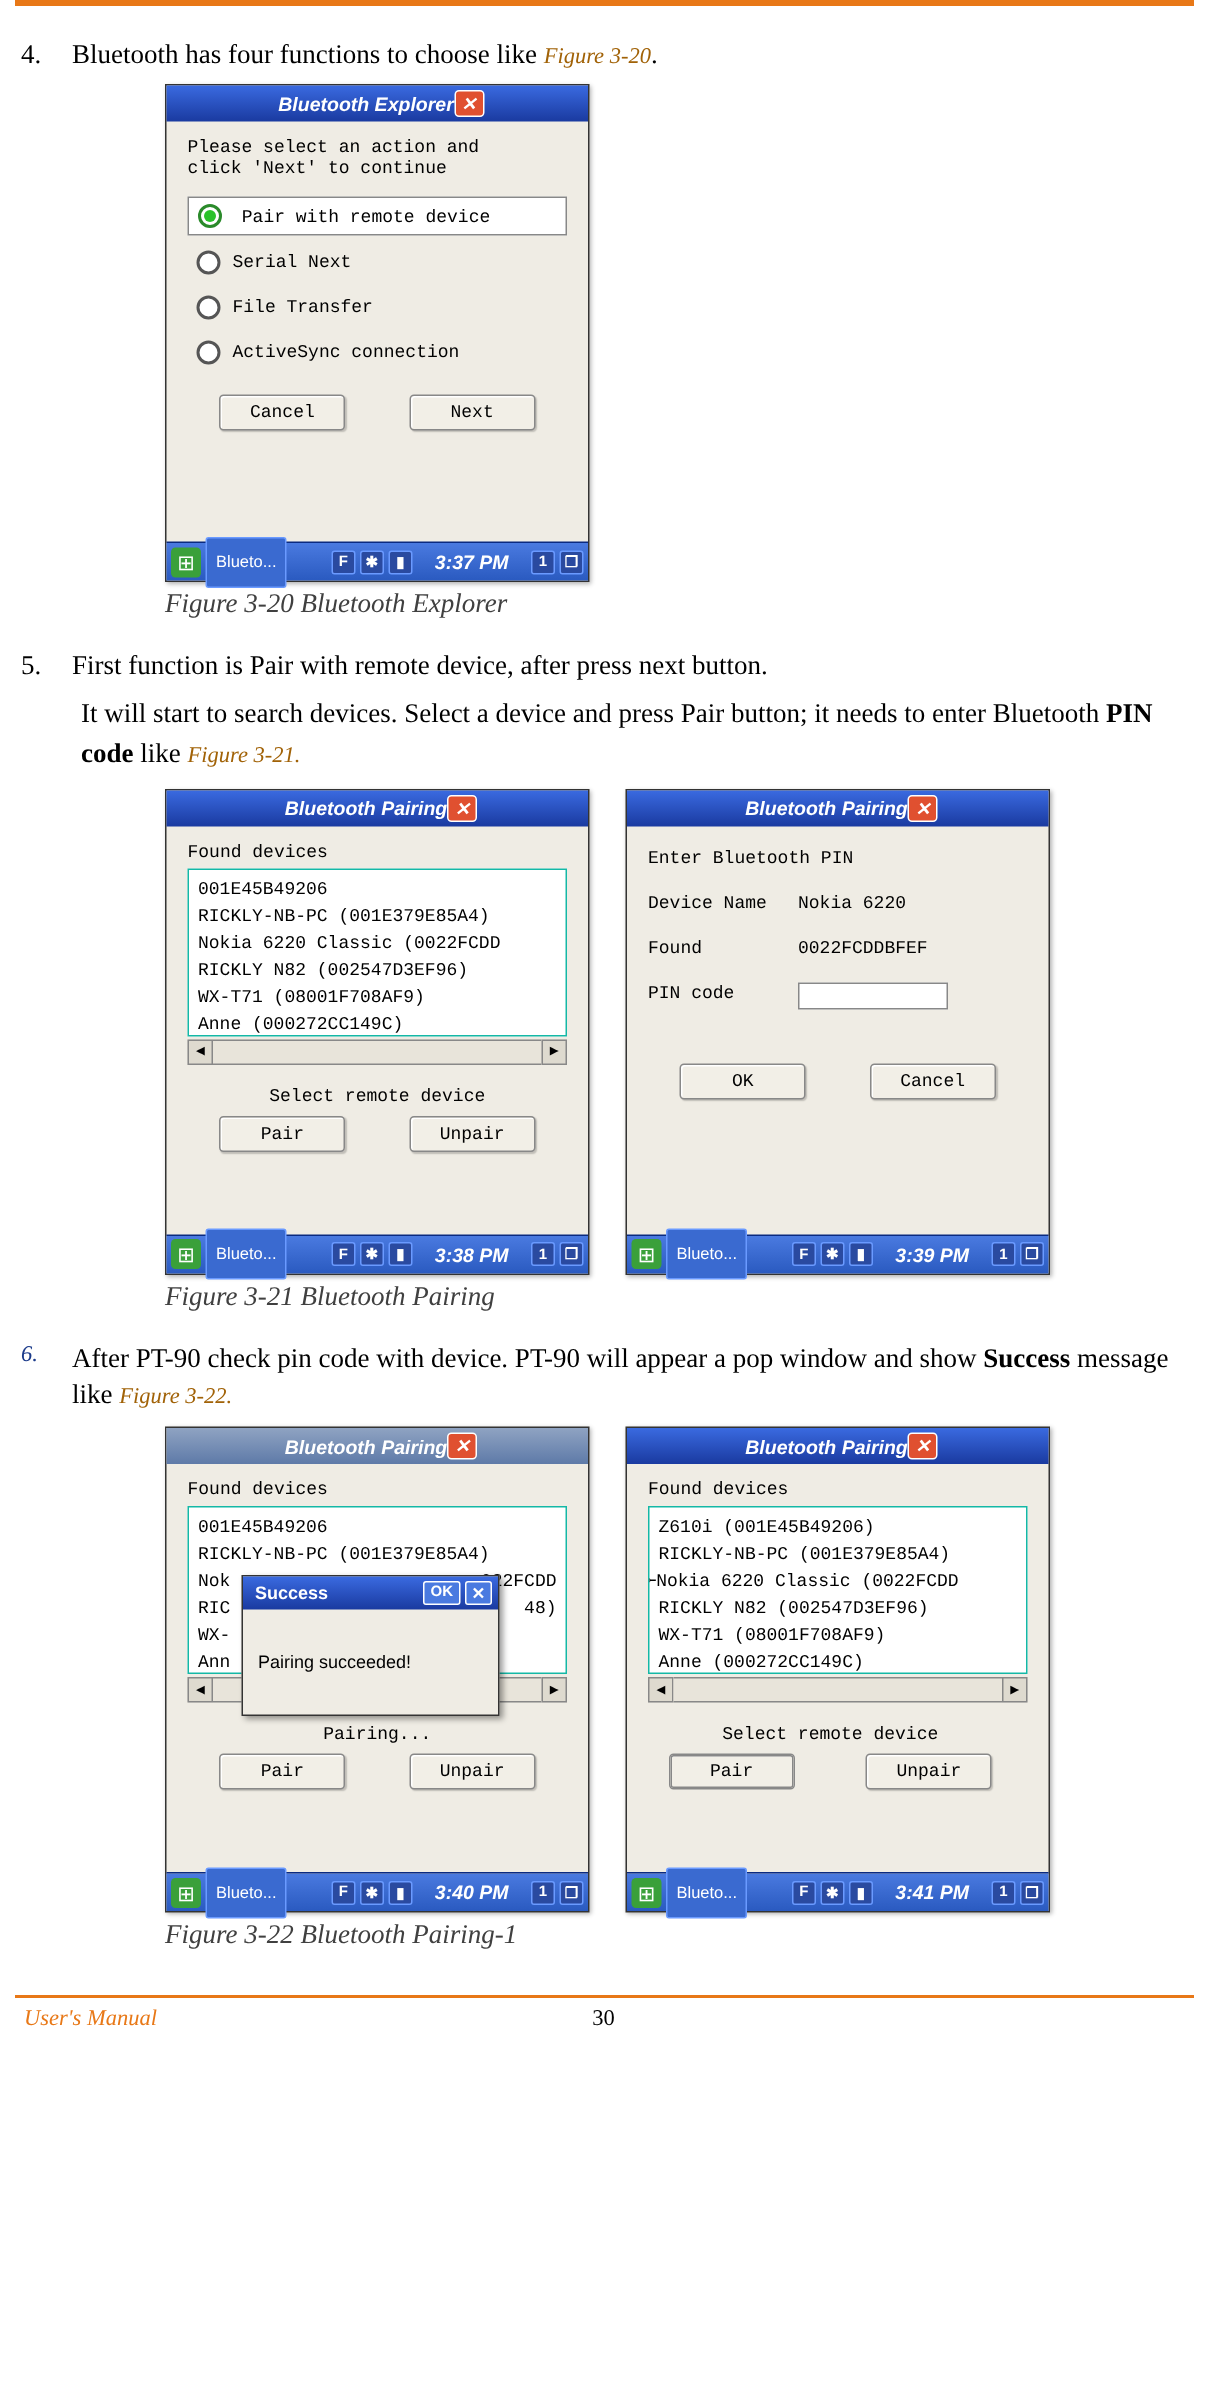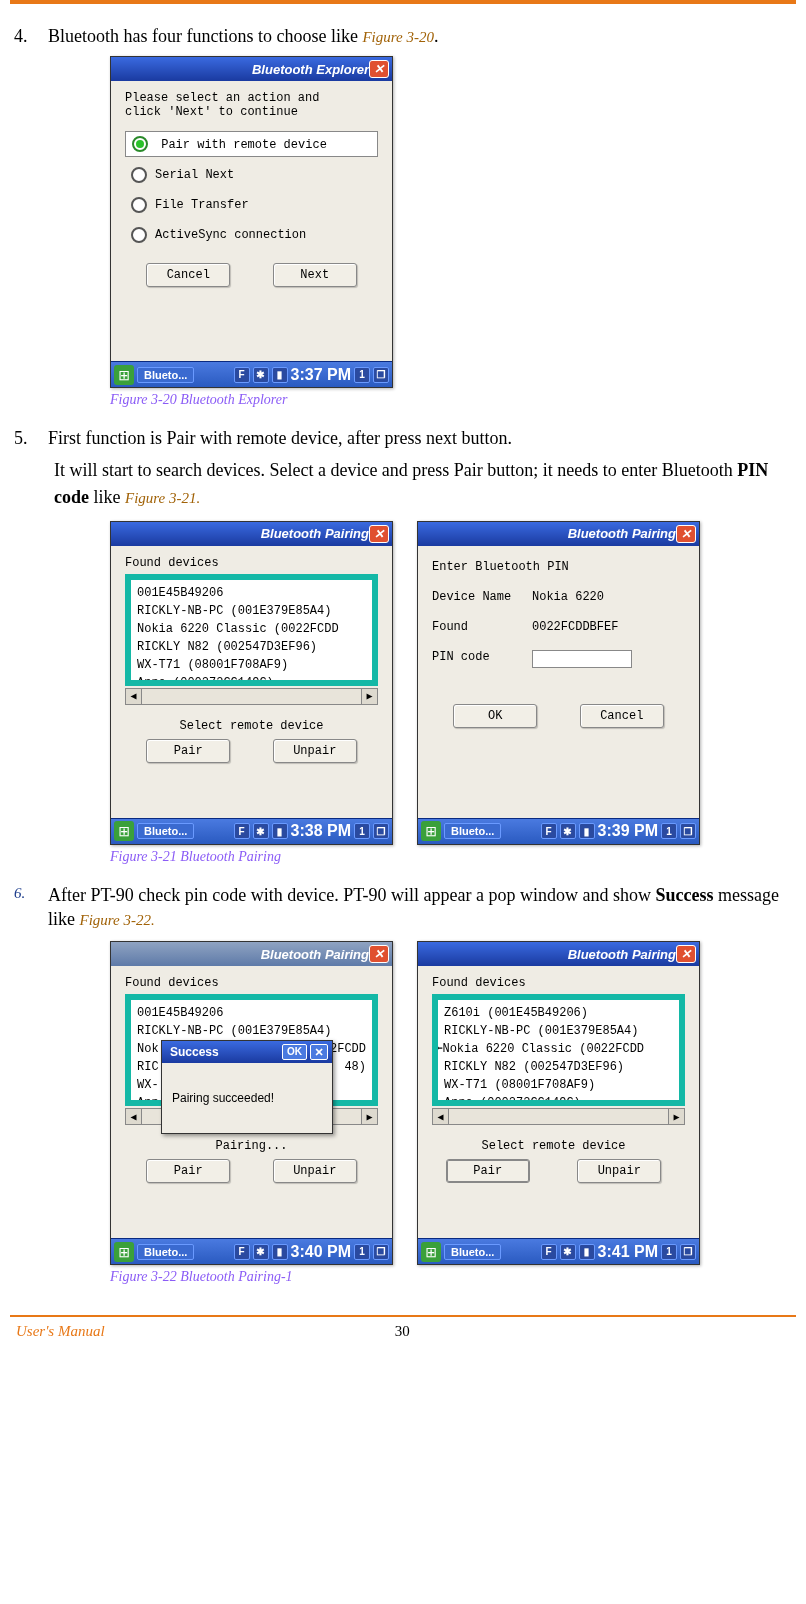--- a/index.html
+++ b/index.html
@@ -8,36 +8,36 @@
       background: #fff;
       width: 806px;
       color: #000;
       padding: 0 10px;
     }
     .top-bar { height: 4px; background: #e87817; margin-bottom: 20px; }
     .item { display: flex; margin: 6px 0 6px 4px; font-size: 18px; line-height: 1.35; }
     .item .num { width: 34px; flex-shrink: 0; }
     .item .txt { flex: 1; }
     .figref { font-style: italic; color: #a16207; font-size: 15px; }
-    .caption { font-style: italic; color: #8b5cf6; font-size: 14px; margin: 4px 0 18px 100px; }
+    .caption { font-style: italic; color: #404040; font-size: 18px; margin: 4px 0 18px 100px; }
     .bold { font-weight: bold; }
     .indent { margin-left: 44px; font-size: 18px; line-height: 1.5; }
 
     
     .figblock { margin: 8px 0 0 100px; }
     .figrow { display: flex; gap: 24px; margin: 10px 0 0 100px; }
     .win {
       width: 283px; background: #efece4; border: 1px solid #333;
       font-family: Tahoma, Verdana, sans-serif; font-size: 11px; color: #000;
       box-shadow: 1px 1px 3px rgba(0,0,0,.3);
     }
     .win.dim .titlebar { background: linear-gradient(#8fa3c2, #5e7aa8); }
     .titlebar {
       background: linear-gradient(#3a6ae0, #1a3aa0);
-      color: #fff; display: flex; align-items: center; justify-content: flex-end;
+      color: #fff; display: flex; align-items: center; justify-content: center;
       padding: 3px 3px 3px 8px; font-weight: bold; font-style: italic; font-size: 13px;
       height: 24px;
     }
     .closebtn {
       width: 20px; height: 18px; background: #e05030; border: 1px solid #fff;
       border-radius: 3px; color: #fff; display: flex; align-items: center; justify-content: center;
       font-family: Arial; font-weight: bold; font-size: 12px;
     }
     .body {
       padding: 10px 14px 26px; min-height: 280px; font-family: "Courier New", monospace;
@@ -55,27 +55,27 @@
       width: 84px; height: 24px; background: #f2efe7; border: 1px solid #888; border-radius: 3px;
       display: inline-flex; align-items: center; justify-content: center;
       font-family: "Courier New", monospace; font-size: 12px;
       box-shadow: inset 1px 1px 0 #fff, 1px 1px 1px rgba(0,0,0,.2);
     }
     .taskbar {
       height: 26px; background: linear-gradient(#4a7ae0, #2a5ac0); border-top: 1px solid #0a2a80;
       display: flex; align-items: center; padding: 2px 3px; gap: 3px; color: #fff;
     }
     .tb-start { width: 20px; height: 20px; background: #3aa03a; border-radius: 3px; display:flex; align-items:center; justify-content:center; font-size:14px;}
-    .tb-app { background: #3a6ad0; border: 1px solid #6a9aff; height: 16px; padding: 0 6px; display:flex; align-items:center; font-size: 11px; font-weight: bold; border-radius: 2px; }
+    .tb-app { background: #3a6ad0; border: 1px solid #6a9aff; height: 34px; padding: 0 6px; display:flex; align-items:center; font-size: 11px; font-weight: normal; border-radius: 2px; }
     .tb-ico { width: 16px; height: 16px; background: #2a4aa0; border: 1px solid #6a9aff; border-radius:2px; display:flex; align-items:center; justify-content:center; font-size:10px; font-weight:bold;}
-    .tb-time { font-weight: bold; font-size: 16px; margin: 0 0; }
+    .tb-time { font-weight: bold; font-size: 13px; margin: 0 12px; font-style: italic; }
     .tb-spacer { flex: 1; }
 
     .listbox {
-      background: #fff; border: 6px solid #14b8a6; padding: 4px 6px; margin: 4px 0 2px;
+      background: #fff; border: 1px solid #14b8a6; padding: 4px 6px; margin: 4px 0 2px;
       font-family: "Courier New", monospace; font-size: 12px; line-height: 1.5;
       height: 112px; overflow: hidden;
     }
     .scroll { display: flex; align-items: center; height: 17px; }
     .scroll .ar { width: 17px; height: 17px; background: #dedacf; border: 1px solid #888; display:flex; align-items:center; justify-content:center; font-size:10px;}
     .scroll .track { flex:1; height: 17px; background: #e8e4da; border-top:1px solid #888; border-bottom:1px solid #888;}
     .subtxt { text-align: center; margin: 14px 0 4px; font-family: "Courier New", monospace; font-size: 12px; }
     .formrow { display:flex; margin: 16px 0; font-family:"Courier New",monospace; font-size:12px;}
     .formrow .lab { width: 100px; }
     .formrow .val { flex:1; }

